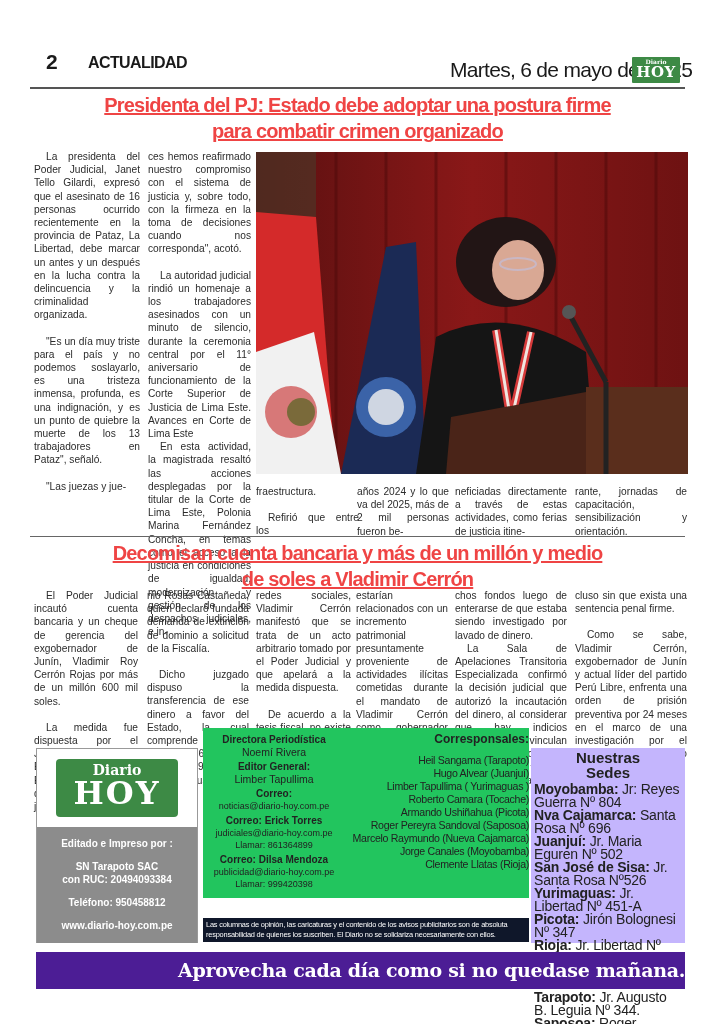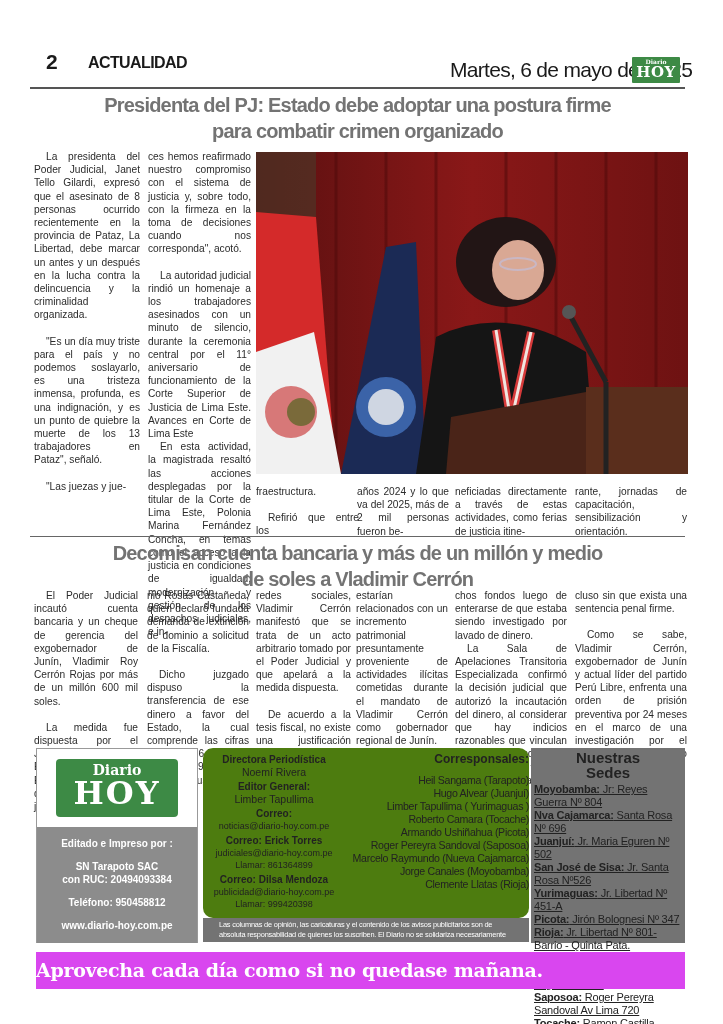--- a/index.html
+++ b/index.html
@@ -11,21 +11,21 @@
   .page-num { left: 46px; top: 50px; font-size: 21px; font-weight: bold; letter-spacing: -1px; }
   .section { left: 88px; top: 54px; font-size: 16px; font-weight: bold; letter-spacing: -0.6px; }
   .date { left: 450px; top: 58px; font-size: 21px; letter-spacing: -0.7px; }
   .logo-small { left: 632px; top: 57px; width: 48px; height: 26px; background: #3d8a45; color: #fff;
                 text-align: center; font-family: "DejaVu Serif", serif; font-weight: bold; line-height: 1; border-radius: 1px; }
   .logo-small .l1 { font-size: 6px; padding-top: 2px; display: block; }
   .logo-small .l2 { font-size: 15px; display: block; letter-spacing: 0.5px; }
   .rule-top { left: 30px; top: 87px; width: 655px; height: 2px; background: #555; }
 
   .headline { left: 30px; width: 655px; text-align: center; font-weight: bold; font-size: 20px;
-              line-height: 26px; letter-spacing: -0.8px; color: #737373; }
+              line-height: 26px; letter-spacing: -0.8px; color: #ef4444; text-decoration: underline; }
   .h1 { top: 92px; }
   .h2 { top: 540px; }
 
   .col { position: absolute; font-size: 10.2px; line-height: 13.2px; text-align: justify; color: #2b2b2b; }
   .col p { text-indent: 12px; margin-bottom: 13px; }
   .col p.tight { margin-bottom: 0; }
 
   .photo { left: 256px; top: 152px; width: 432px; height: 322px; overflow: hidden; background: #7a1414; }
 
   .rule-mid { left: 30px; top: 536px; width: 655px; height: 1px; background: #666; }
@@ -34,59 +34,59 @@
   .box-logo { left: 36px; top: 748px; width: 162px; height: 195px; border: 1px solid #999; background: #fff; }
   .box-logo .top { height: 78px; display: flex; align-items: center; justify-content: center; }
   .biglogo { width: 122px; height: 58px; background: #3d8a45; border-radius: 4px; color: #fff; text-align: center;
              font-family: "DejaVu Serif", serif; font-weight: bold; line-height: 1; padding-top: 4px; }
   .biglogo .l1 { font-size: 14px; display: block; }
   .biglogo .l2 { font-size: 32px; display: block; letter-spacing: 2px; }
   .box-logo .bottom { height: 116px; background: #8c8c8c; color: #fff; text-align: center; font-size: 10px;
                       font-weight: bold; padding-top: 10px; line-height: 13px; }
   .box-logo .bottom div { margin-bottom: 10px; }
 
-  .box-staff { left: 203px; top: 748px; width: 326px; height: 170px; background: #4d7c0f; border-radius: 10px; }
+  .box-staff { left: 203px; top: 728px; width: 326px; height: 170px; background: #22c55e; }
   .staff-left { position: absolute; left: 0; top: 6px; width: 142px; text-align: center; font-size: 10px; line-height: 12px; color: #222; }
   .staff-left .t { font-weight: bold; }
   .staff-left .v { font-size: 10.5px; margin-bottom: 3px; }
   .staff-left .s { font-size: 9px; }
   .staff-right { position: absolute; left: 140px; top: 4px; width: 186px; text-align: right; color: #222; }
   .staff-right .t { font-weight: bold; font-size: 12px; margin-bottom: 8px; }
   .staff-right .n { font-size: 10.6px; line-height: 13px; letter-spacing: -0.3px; }
 
-  .disclaimer { left: 203px; top: 918px; width: 326px; height: 24px; background: #737373; color: #fff;
-                font-size: 7.4px; line-height: 10px; padding: 2px 16px; letter-spacing: -0.2px; }
-
-  .box-sedes { left: 531px; top: 748px; width: 154px; height: 195px; background: #737373; padding: 2px 3px; }
+  .disclaimer { left: 203px; top: 918px; width: 326px; height: 24px; background: #0f172a; color: #fff;
+                font-size: 7.4px; line-height: 10px; padding: 2px 3px; letter-spacing: -0.2px; }
+
+  .box-sedes { left: 531px; top: 748px; width: 154px; height: 195px; background: #c4b5fd; padding: 2px 3px; }
   .sedes-title { text-align: center; font-weight: bold; font-size: 15px; line-height: 15px; color: #222; margin-bottom: 3px; }
-  .sede { font-size: 11px; line-height: 13px; color: #222; letter-spacing: -0.2px; text-decoration: underline; }
+  .sede { font-size: 14px; line-height: 13px; color: #222; letter-spacing: -0.2px; }
   .sede b { font-weight: bold; }
 
-  .banner { left: 36px; top: 952px; width: 649px; height: 37px; background: #d946ef; color: #fff; text-align: left;
+  .banner { left: 36px; top: 952px; width: 649px; height: 37px; background: #4c1d95; color: #fff; text-align: right;
             font-family: "DejaVu Serif", serif; font-weight: bold; font-size: 19px; line-height: 37px; letter-spacing: -0.3px; }
 </style>
 </head>
 <body>
 
 <div class="abs page-num">2</div>
 <div class="abs section">ACTUALIDAD</div>
 <div class="abs date">Martes, 6 de mayo del 2025</div>
 <div class="abs logo-small">
   <span class="l1">Diario</span>
   <span class="l2">HOY</span>
 </div>
 <div class="abs rule-top"></div>
 
 <div class="abs headline h1">
   <div>Presidenta del PJ: Estado debe adoptar una postura firme</div>
   <div>para combatir crimen organizado</div>
 </div>
 
 <div class="col" style="left:34px; top:150px; width:106px;">
-  <p>La presidenta del Poder Judicial, Janet Tello Gilardi, expresó que el asesinato de 8 personas ocurrido recientemente en la provincia de Pataz, La Libertad, debe marcar un antes y un después en la lucha contra la delincuencia y la criminalidad organizada.</p>
+  <p>La presidenta del Poder Judicial, Janet Tello Gilardi, expresó que el asesinato de 16 personas ocurrido recientemente en la provincia de Pataz, La Libertad, debe marcar un antes y un después en la lucha contra la delincuencia y la criminalidad organizada.</p>
   <p>"Es un día muy triste para el país y no podemos soslayarlo, es una tristeza inmensa, profunda, es una indignación, y es un punto de quiebre la muerte de los 13 trabajadores en Pataz", señaló.</p>
   <p>"Las juezas y jue-</p>
 </div>
 <div class="col" style="left:148px; top:150px; width:103px;">
   <p style="text-indent:0">ces hemos reafirmado nuestro compromiso con el sistema de justicia y, sobre todo, con la firmeza en la toma de decisiones cuando nos corresponda", acotó.</p>
   <p class="tight">La autoridad judicial rindió un homenaje a los trabajadores asesinados con un minuto de silencio, durante la ceremonia central por el 11° aniversario de funcionamiento de la Corte Superior de Justicia de Lima Este.    Avances en Corte de Lima Este</p>
   <p>En esta actividad, la magistrada resaltó las acciones desplegadas por la titular de la Corte de Lima Este, Polonia Marina Fernández Concha, en temas como el acceso a la justicia en condiciones de igualdad, modernización y gestión de los despachos judiciales, e in-</p>
 </div>
 
 <div class="abs photo">

